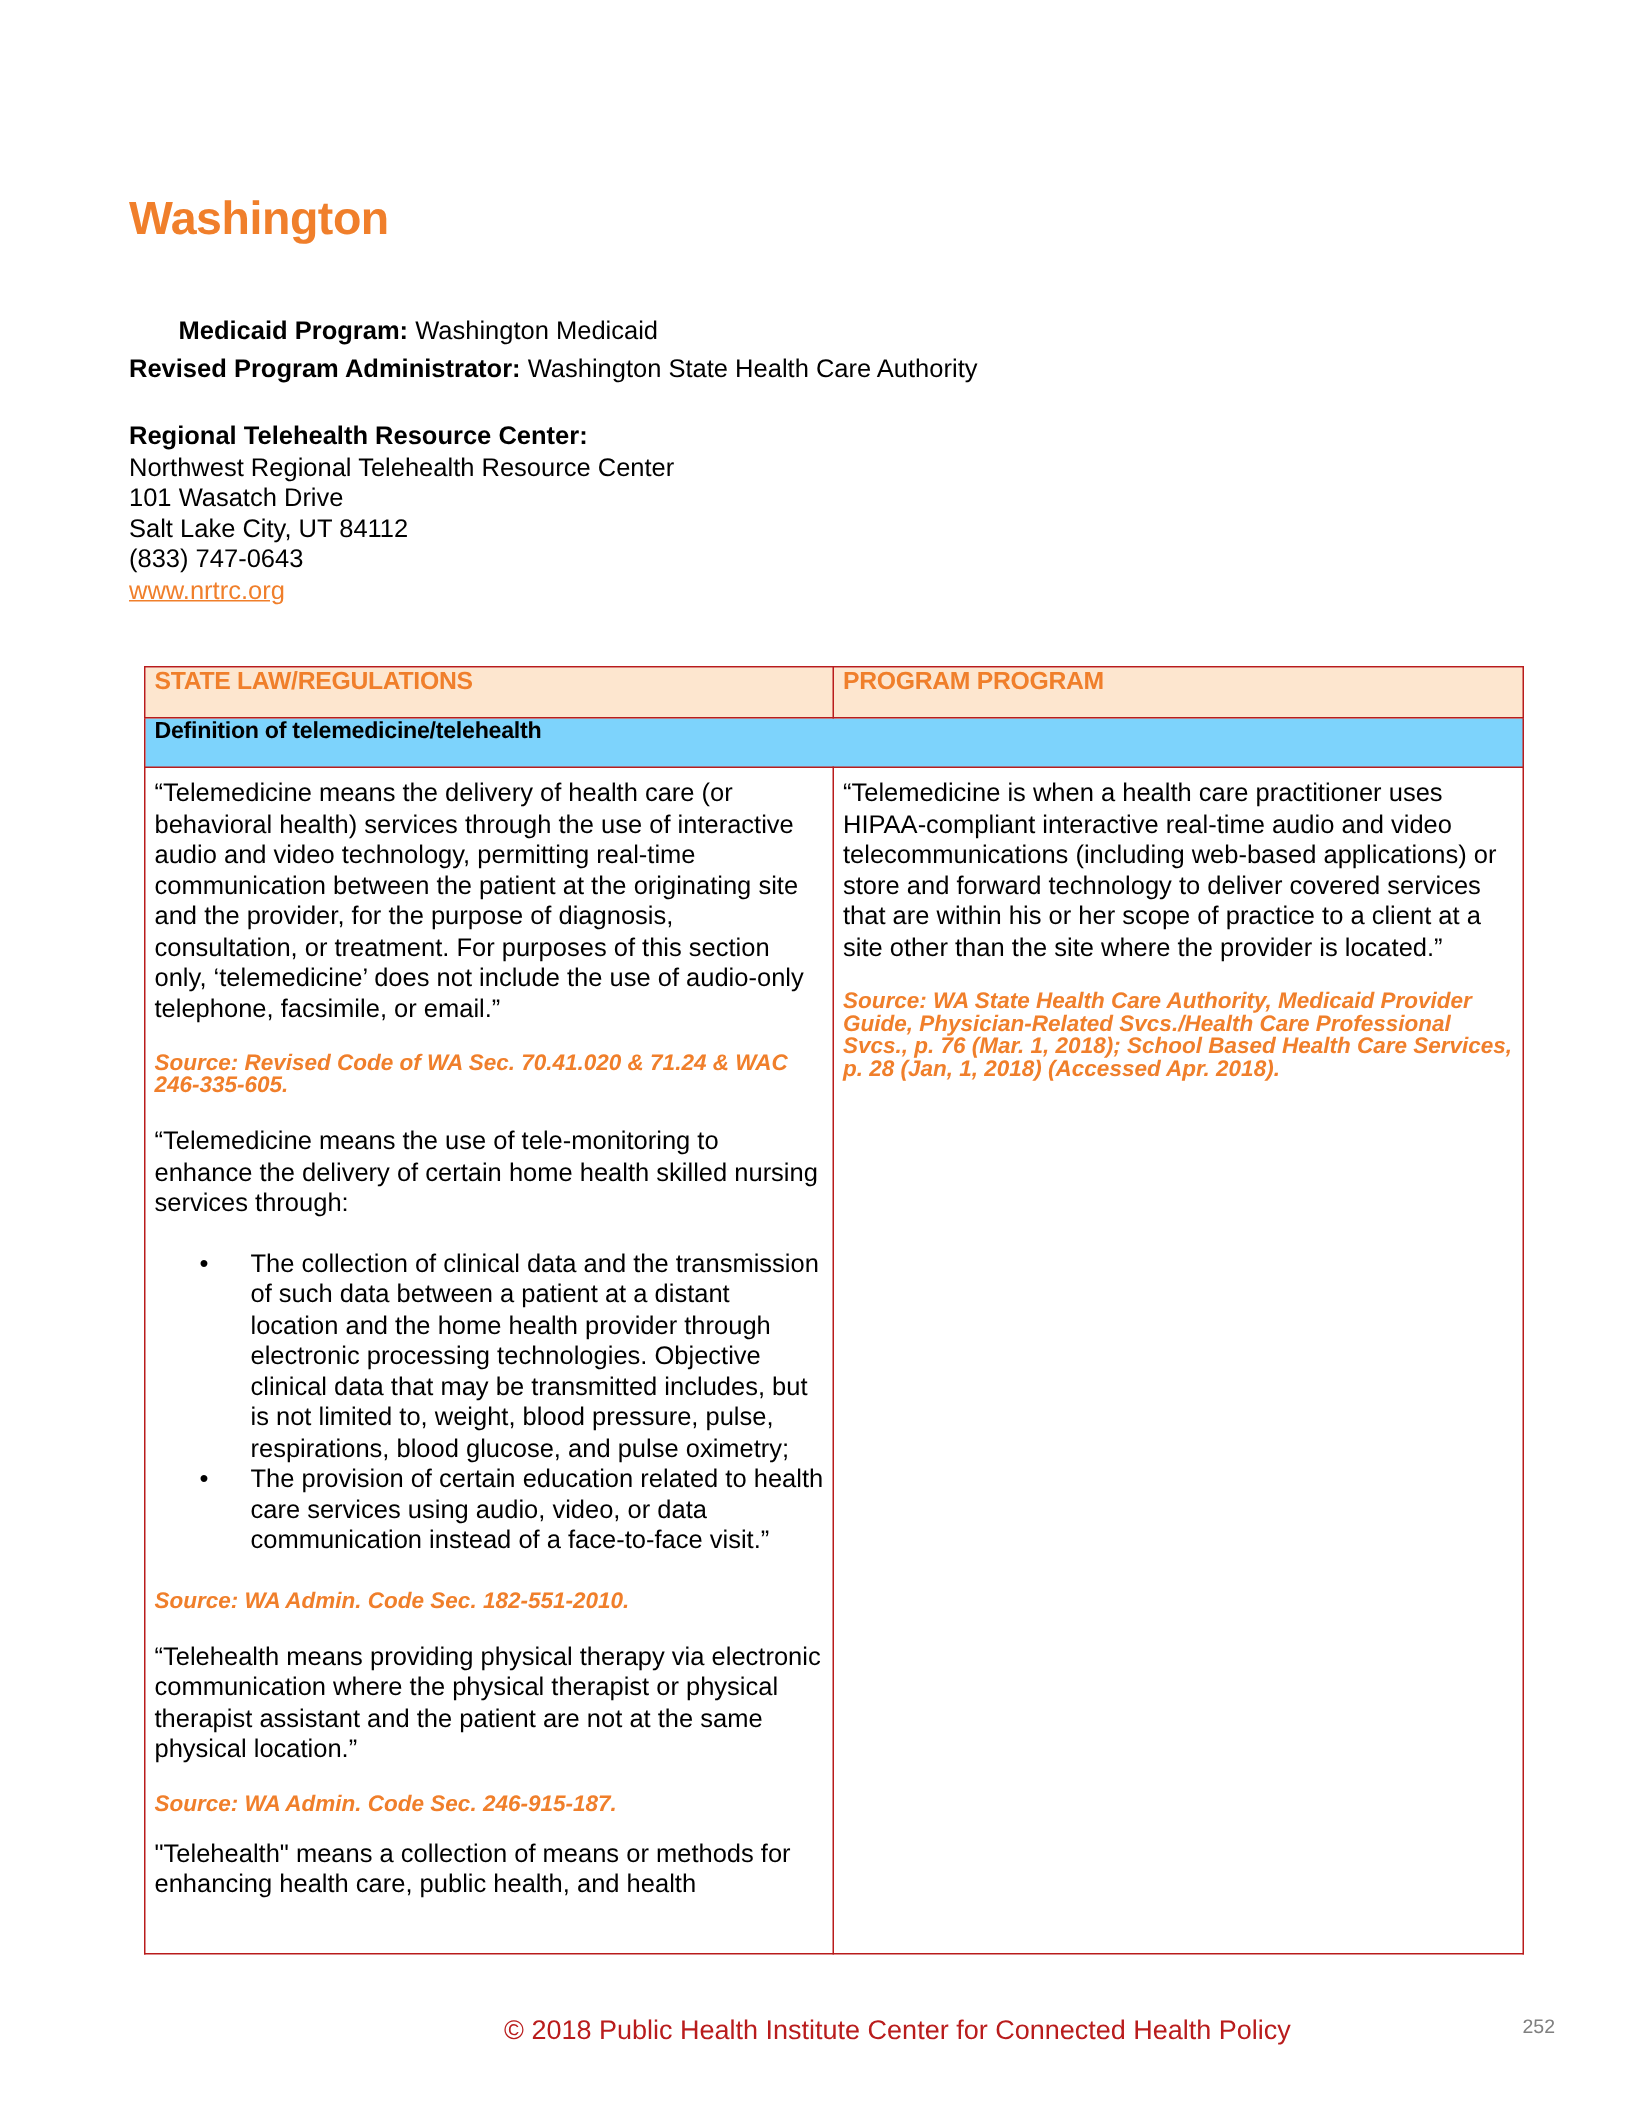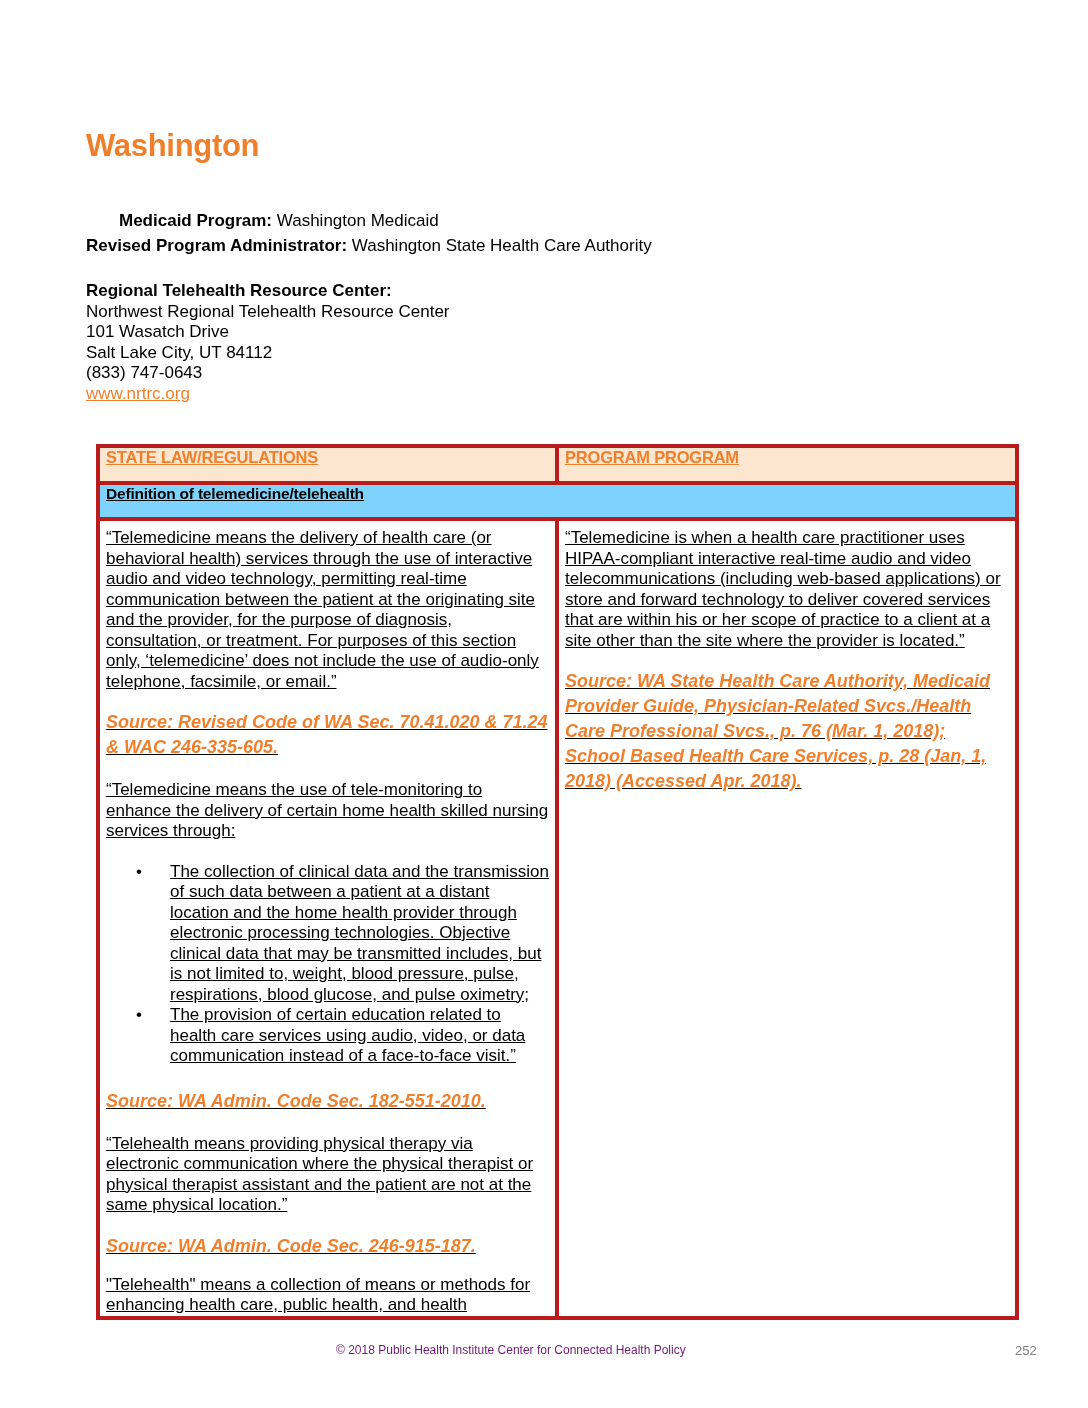--- a/index.html
+++ b/index.html
@@ -2,32 +2,32 @@
 <html><head>
 <meta charset="utf-8">
 <style>
   html, body { margin: 0; padding: 0; background: #ffffff; }
   body { width: 1088px; height: 1408px; position: relative; font-family: "Liberation Sans", sans-serif; color: #000; }
   .title { position: absolute; left: 86px; top: 128px; font-size: 31px; font-weight: bold; color: #F07F2B; letter-spacing: -0.3px; }
   .meta { position: absolute; left: 86px; font-size: 17px; line-height: 20.5px; }
   .meta b { font-weight: bold; }
   .link { color: #F07F2B; text-decoration: underline; }
   table.grid { position: absolute; left: 96px; top: 444px; width: 919px; border-collapse: collapse; table-layout: fixed; }
-  table.grid td { border: 4px solid #b91c1c; vertical-align: top; padding: 0 6px; text-decoration: underline; }
+  table.grid td { border: 1px solid #b91c1c; vertical-align: top; padding: 0 6px; }
   .hdr td { background: #FDE6CF; color: #F07F2B; font-weight: bold; font-size: 16.5px; height: 33px; vertical-align: middle; letter-spacing: -0.2px; }
   .sub td { background: #7dd3fc; font-weight: bold; font-size: 15.5px; height: 32px; vertical-align: middle; letter-spacing: -0.2px; }
   .body td { font-size: 17px; line-height: 20.5px; height: 790px; }
   p { margin: 0; }
   .q { margin-top: 7px; }
-  .src { color: #F07F2B; font-style: italic; font-weight: bold; font-size: 18px; line-height: 25px; margin-top: 18px; }
+  .src { color: #F07F2B; font-style: italic; font-weight: bold; font-size: 15px; line-height: 15px; margin-top: 18px; }
   .gap { margin-top: 20px; }
   ul.bl { margin: 20px 0 0 0; padding-left: 64px; list-style: none; }
   ul.bl li { position: relative; }
   ul.bl li .bullet { position: absolute; left: -34px; top: 0; }
-  .footer { position: absolute; top: 1343px; left: 336px; font-size: 12px; color: #701a75; text-align: center; }
+  .footer { position: absolute; top: 1343px; left: 336px; font-size: 18px; color: #b91c1c; text-align: center; }
   .pageno { position: absolute; top: 1343px; left: 1015px; font-size: 13px; color: #808080; }
 </style>
 </head>
 <body>
 
 <div class="title">Washington</div>
 
 <div class="meta" style="top:211px;margin-left:33px;">
   <b>Medicaid Program:</b>
   <span>Washington Medicaid</span>

